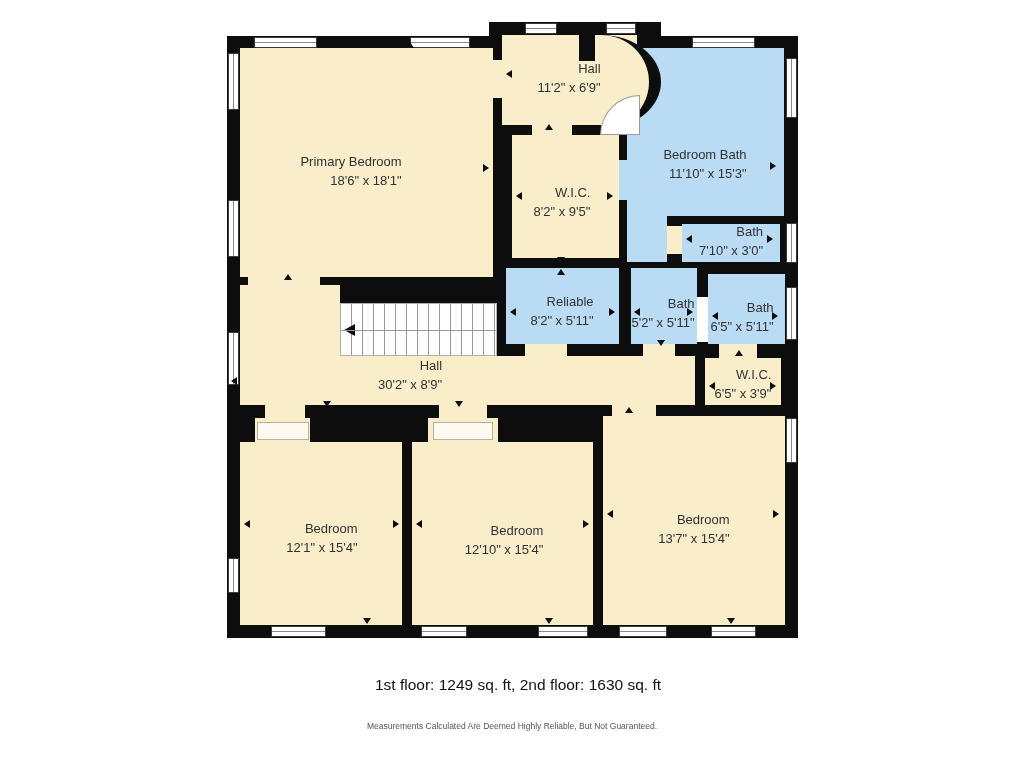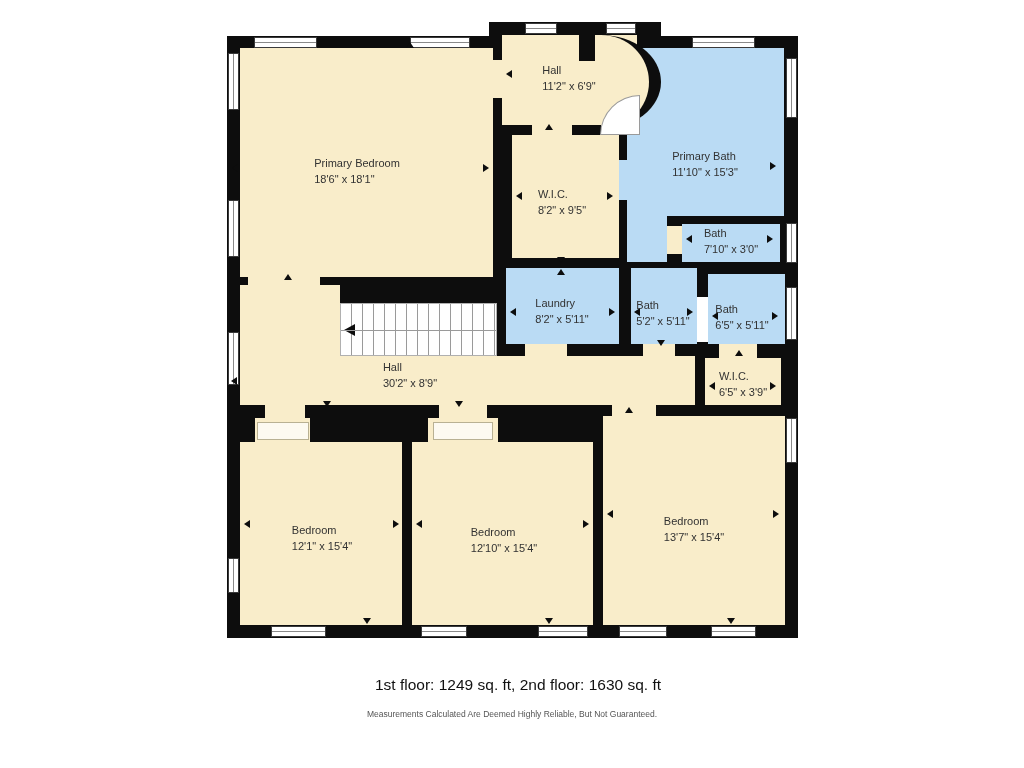--- a/index.html
+++ b/index.html
@@ -9,22 +9,22 @@
   }
   #plan{position:absolute;left:227px;top:22px;width:571px;height:616px;}
   .abs{position:absolute;}
   
   .wall{background:#0d0d0d;}
   
   .room{background:#f9edca;}
   .wet{background:#badbf4;}
   
   .lbl{
-    position:absolute;transform:translate(-50%,-50%);text-align:left;
-    font-size:11px;line-height:1.45;color:#323232;white-space:nowrap;z-index:30;
+    position:absolute;transform:translate(-50%,-50%);text-align:right;
+    font-size:13px;line-height:1.45;color:#323232;white-space:nowrap;z-index:30;
   }
   .lbl .nm{display:block;}
   .lbl .dm{display:block;}
   
   .wh,.wv{position:absolute;border:1px solid #3a3a3a;box-sizing:border-box;z-index:25;}
   .wh{height:11px;background:linear-gradient(#ffffff 0 45%,#8a8a8a 45% 55%,#ffffff 55% 100%);}
   .wv{width:11px;background:linear-gradient(90deg,#ffffff 0 45%,#8a8a8a 45% 55%,#ffffff 55% 100%);}
   
   .stairs{
     position:absolute;box-sizing:border-box;z-index:20;
@@ -60,21 +60,21 @@
   .tri{position:absolute;width:0;height:0;z-index:28;}
   .tri.up{border-left:4px solid transparent;border-right:4px solid transparent;border-bottom:6px solid #0d0d0d;}
   .tri.down{border-left:4px solid transparent;border-right:4px solid transparent;border-top:6px solid #0d0d0d;}
   .tri.left{border-top:4px solid transparent;border-bottom:4px solid transparent;border-right:6px solid #0d0d0d;}
   .tri.right{border-top:4px solid transparent;border-bottom:4px solid transparent;border-left:6px solid #0d0d0d;}
   
   #footer{position:absolute;left:0;top:676px;width:1024px;text-align:center;color:#111;}
   #footer .total{font-size:17px;font-weight:bold;margin:0 0 3px 0;}
   #footer .floors{font-size:15.5px;margin:0 0 2px 0;padding-left:12px;}
   #footer .excluded{font-size:15.5px;margin:0;}
-  #footer .disclaimer{font-size:8.5px;color:#555;margin-top:15px;}
+  #footer .disclaimer{font-size:8.5px;color:#555;margin-top:27px;}
   .z10{z-index:10;}
 </style>
 </head>
 <body>
 
 <div id="plan">
 
   <div class="abs wall" style="left:0;top:14px;width:571px;height:602px;"></div>
   <div class="abs wall" style="left:262px;top:0;width:172px;height:16px;"></div>
 
@@ -173,42 +173,42 @@
   <div class="tri left" style="left:482px;top:360px;"></div>
   <div class="tri right" style="left:543px;top:360px;"></div>
   <div class="tri left" style="left:4px;top:355px;"></div>
   <div class="tri left" style="left:17px;top:498px;"></div>
   <div class="tri right" style="left:166px;top:498px;"></div>
   <div class="tri left" style="left:189px;top:498px;"></div>
   <div class="tri right" style="left:356px;top:498px;"></div>
   <div class="tri left" style="left:380px;top:488px;"></div>
   <div class="tri right" style="left:546px;top:488px;"></div>
 
-  <div class="lbl" style="left:130px;top:150px;">
+  <div class="lbl" style="left:124px;top:150px;">
     <span class="nm">Primary Bedroom</span>
       <span class="dm">18'6" x 18'1"</span>
   </div>
   <div class="lbl" style="left:342px;top:57px;">
     <span class="nm">Hall</span>
       <span class="dm">11'2" x 6'9"</span>
   </div>
   <div class="lbl" style="left:335px;top:181px;">
     <span class="nm">W.I.C.</span>
       <span class="dm">8'2" x 9'5"</span>
   </div>
   <div class="lbl" style="left:478px;top:143px;">
-    <span class="nm">Primary Bath</span>
+    <span class="nm">Bedroom Bath</span>
       <span class="dm">11'10" x 15'3"</span>
   </div>
   <div class="lbl" style="left:504px;top:220px;">
     <span class="nm">Bath</span>
       <span class="dm">7'10" x 3'0"</span>
   </div>
   <div class="lbl" style="left:335px;top:290px;">
-    <span class="nm">Laundry</span>
+    <span class="nm">Reliable</span>
       <span class="dm">8'2" x 5'11"</span>
   </div>
   <div class="lbl" style="left:436px;top:292px;">
     <span class="nm">Bath</span>
       <span class="dm">5'2" x 5'11"</span>
   </div>
   <div class="lbl" style="left:515px;top:296px;">
     <span class="nm">Bath</span>
       <span class="dm">6'5" x 5'11"</span>
   </div>

